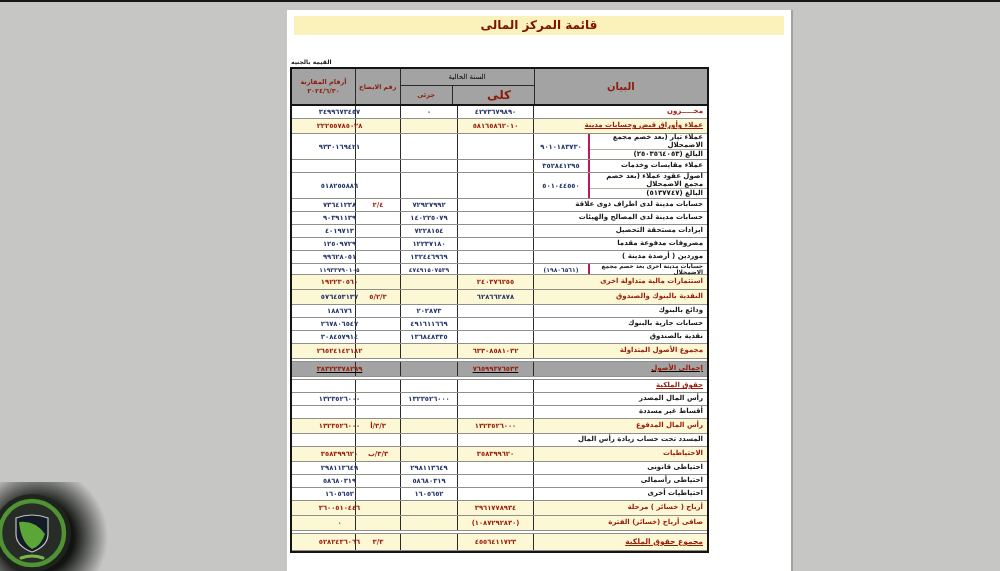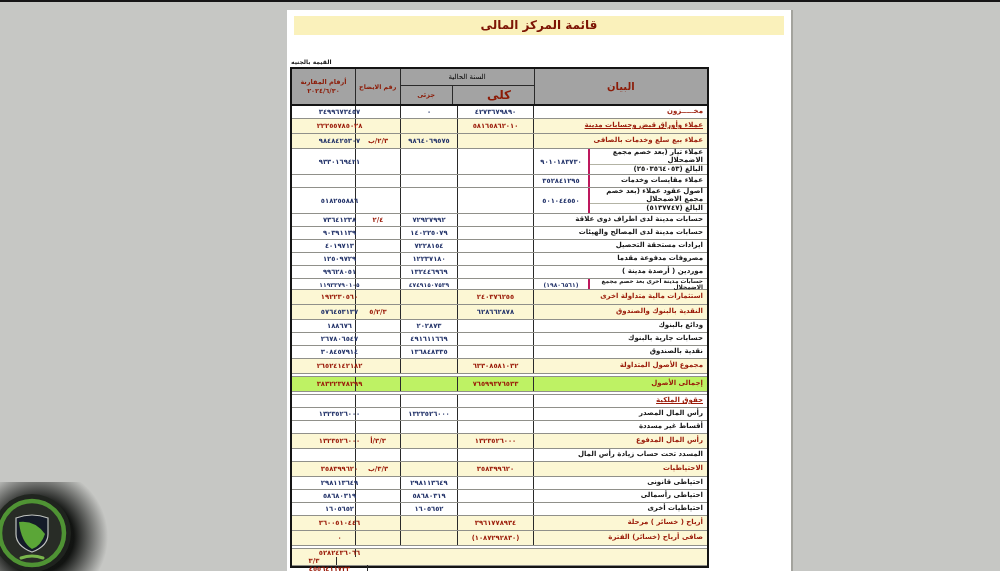--- a/index.html
+++ b/index.html
@@ -22,27 +22,27 @@
   .h-note{width:45px;border-right:1px solid #2a2a2a;font-size:6.3px;direction:rtl;}
   .h-group{width:133px;border-right:1px solid #2a2a2a;display:flex;flex-direction:column;}
   .h-cur{height:16px;display:flex;align-items:center;justify-content:center;font-size:7px;border-bottom:1px solid #2a2a2a;direction:rtl;}
   .h-sub{flex:1;display:flex;gap:12px;}
   .h-part{width:57px;display:flex;align-items:center;justify-content:center;font-size:6.5px;border-right:1px solid #2a2a2a;box-sizing:border-box;direction:rtl;}
   .h-tot{width:76px;display:flex;align-items:center;justify-content:center;font-size:12px;direction:rtl;}
   .h-bay{width:173px;font-size:10px;direction:rtl;}
   
   .row{display:flex;border-bottom:1px solid #90908a;box-sizing:border-box;background:#fff;}
   .r-yellow{background:#fcf7d4;}
-  .r-green{background:#bef264;}
+  .r-green{background:#a3a3a3;text-decoration:underline;}
   .r-white{height:13px;}
   .r-y{height:15px;}
   .r-two{height:26px;}
   .r-sm{height:11px;}
   .r-spacer{height:3px;}
-  .r-last{height:17px;flex-direction:column;}
+  .r-last{height:17px;}
   .c{display:flex;align-items:center;justify-content:center;box-sizing:border-box;}
   .c-comp{width:64px;border-right:1px solid #2a2a2a;padding-left:32px;}
   .c-note{width:45px;border-right:1px solid #2a2a2a;}
   .c-part{width:57px;border-right:1px solid #2a2a2a;}
   .c-tot{width:76px;border-right:1px solid #2a2a2a;}
   .c-bay{width:173px;display:flex;align-items:stretch;}
   .c-inner{width:56px;border-right:2px solid #be185d;display:flex;align-items:center;justify-content:center;box-sizing:border-box;}
   .bay-lbls{flex:1;display:flex;flex-direction:column;justify-content:center;}
   .bay-line{display:flex;align-items:center;flex:1;}
   .bay-line.first{border-bottom:1px solid #b3b3a4;}
@@ -118,39 +118,20 @@
               <span class="num numred">٥٨١٦٥٨٦٢٠١٠</span>
             </div>
             <div class="c-bay">
               <div class="bay-lbls">
                 <div class="bay-line">
                   <span class="lbl lblred lblu">عملاء وأوراق قبض وحسابات مدينة</span>
                 </div>
               </div>
             </div>
           </div>
-          <div class="row r-y r-yellow">
-            <div class="c c-comp">
-              <span class="num">٩٨٤٨٤٢٥٣٠٧</span>
-            </div>
-            <div class="c c-note">
-              <span class="num numred">ب/٢/٣</span>
-            </div>
-            <div class="c c-part">
-              <span class="num">٩٨٦٤٠٦٩٥٧٥</span>
-            </div>
-            <div class="c c-tot"></div>
-            <div class="c-bay">
-              <div class="bay-lbls">
-                <div class="bay-line">
-                  <span class="lbl lblred">عملاء بيع سلع وخدمات بالصافى</span>
-                </div>
-              </div>
-            </div>
-          </div>
           <div class="row r-two ">
             <div class="c c-comp">
               <span class="num">٩٣٣٠١٦٩٤٢١</span>
             </div>
             <div class="c c-note"></div>
             <div class="c c-part"></div>
             <div class="c c-tot"></div>
             <div class="c-bay">
               <div class="c c-inner">
                 <span class="num">٩٠١٠١٨٣٧٣٠</span>

